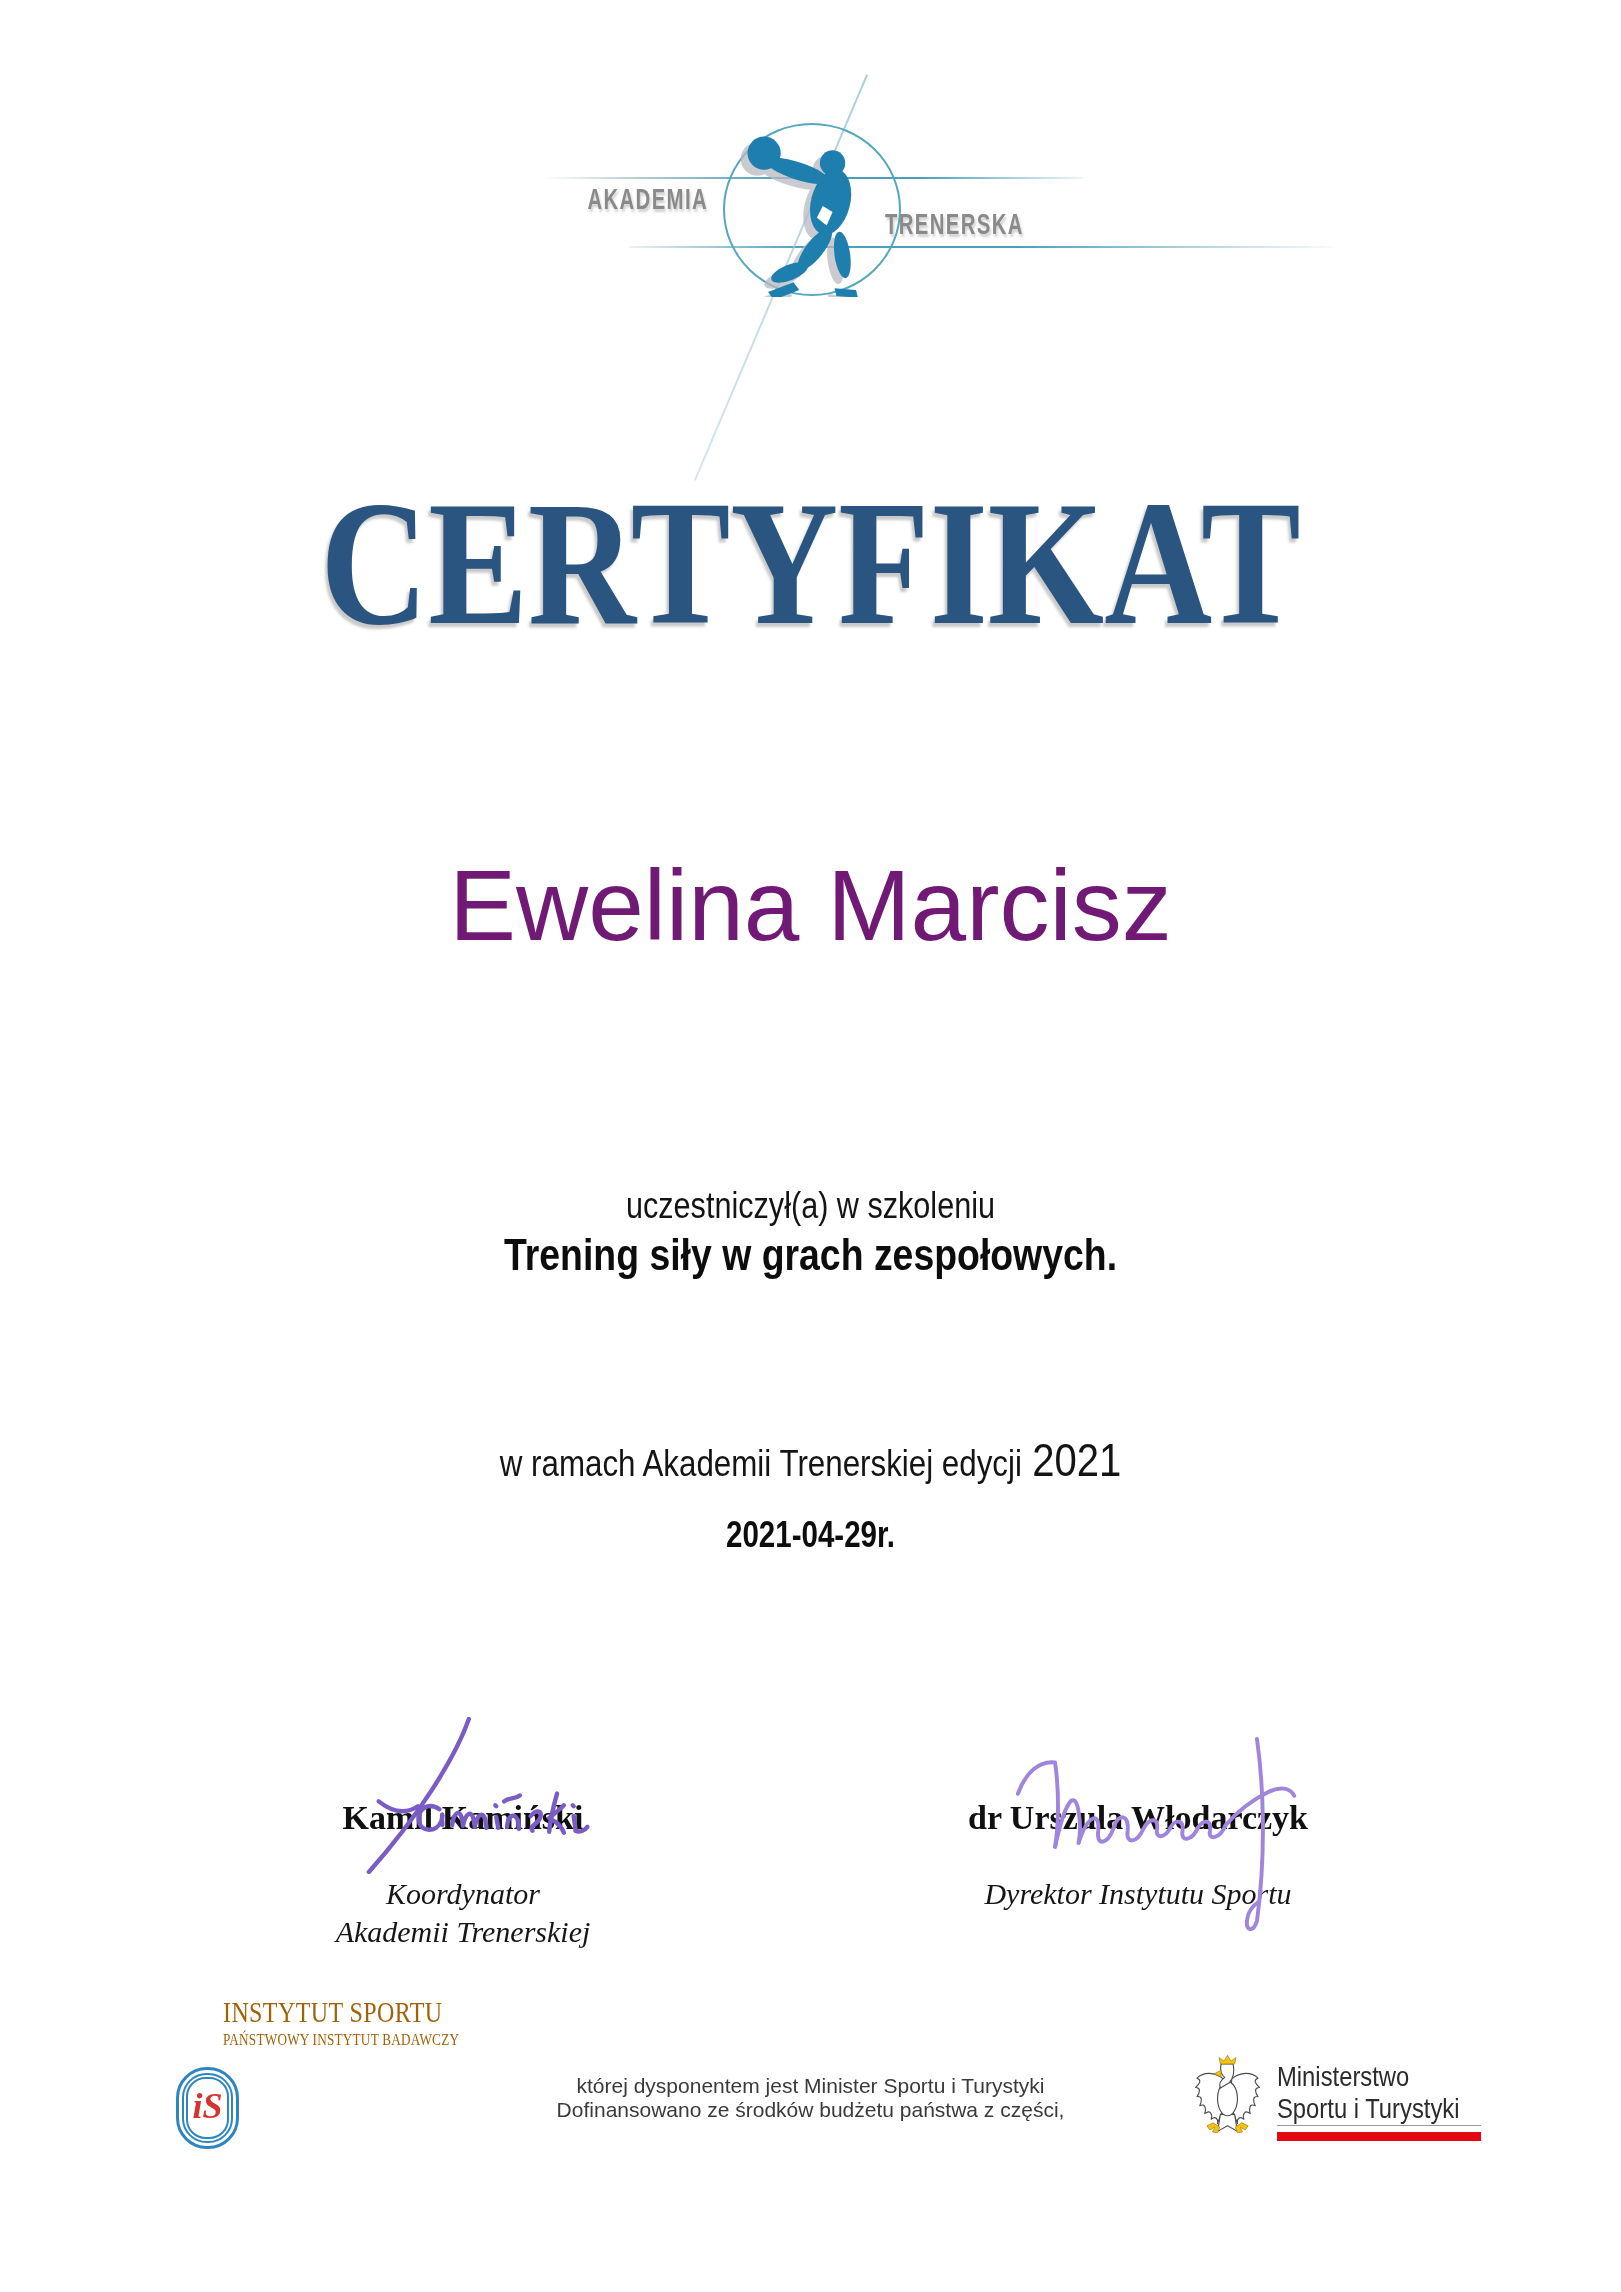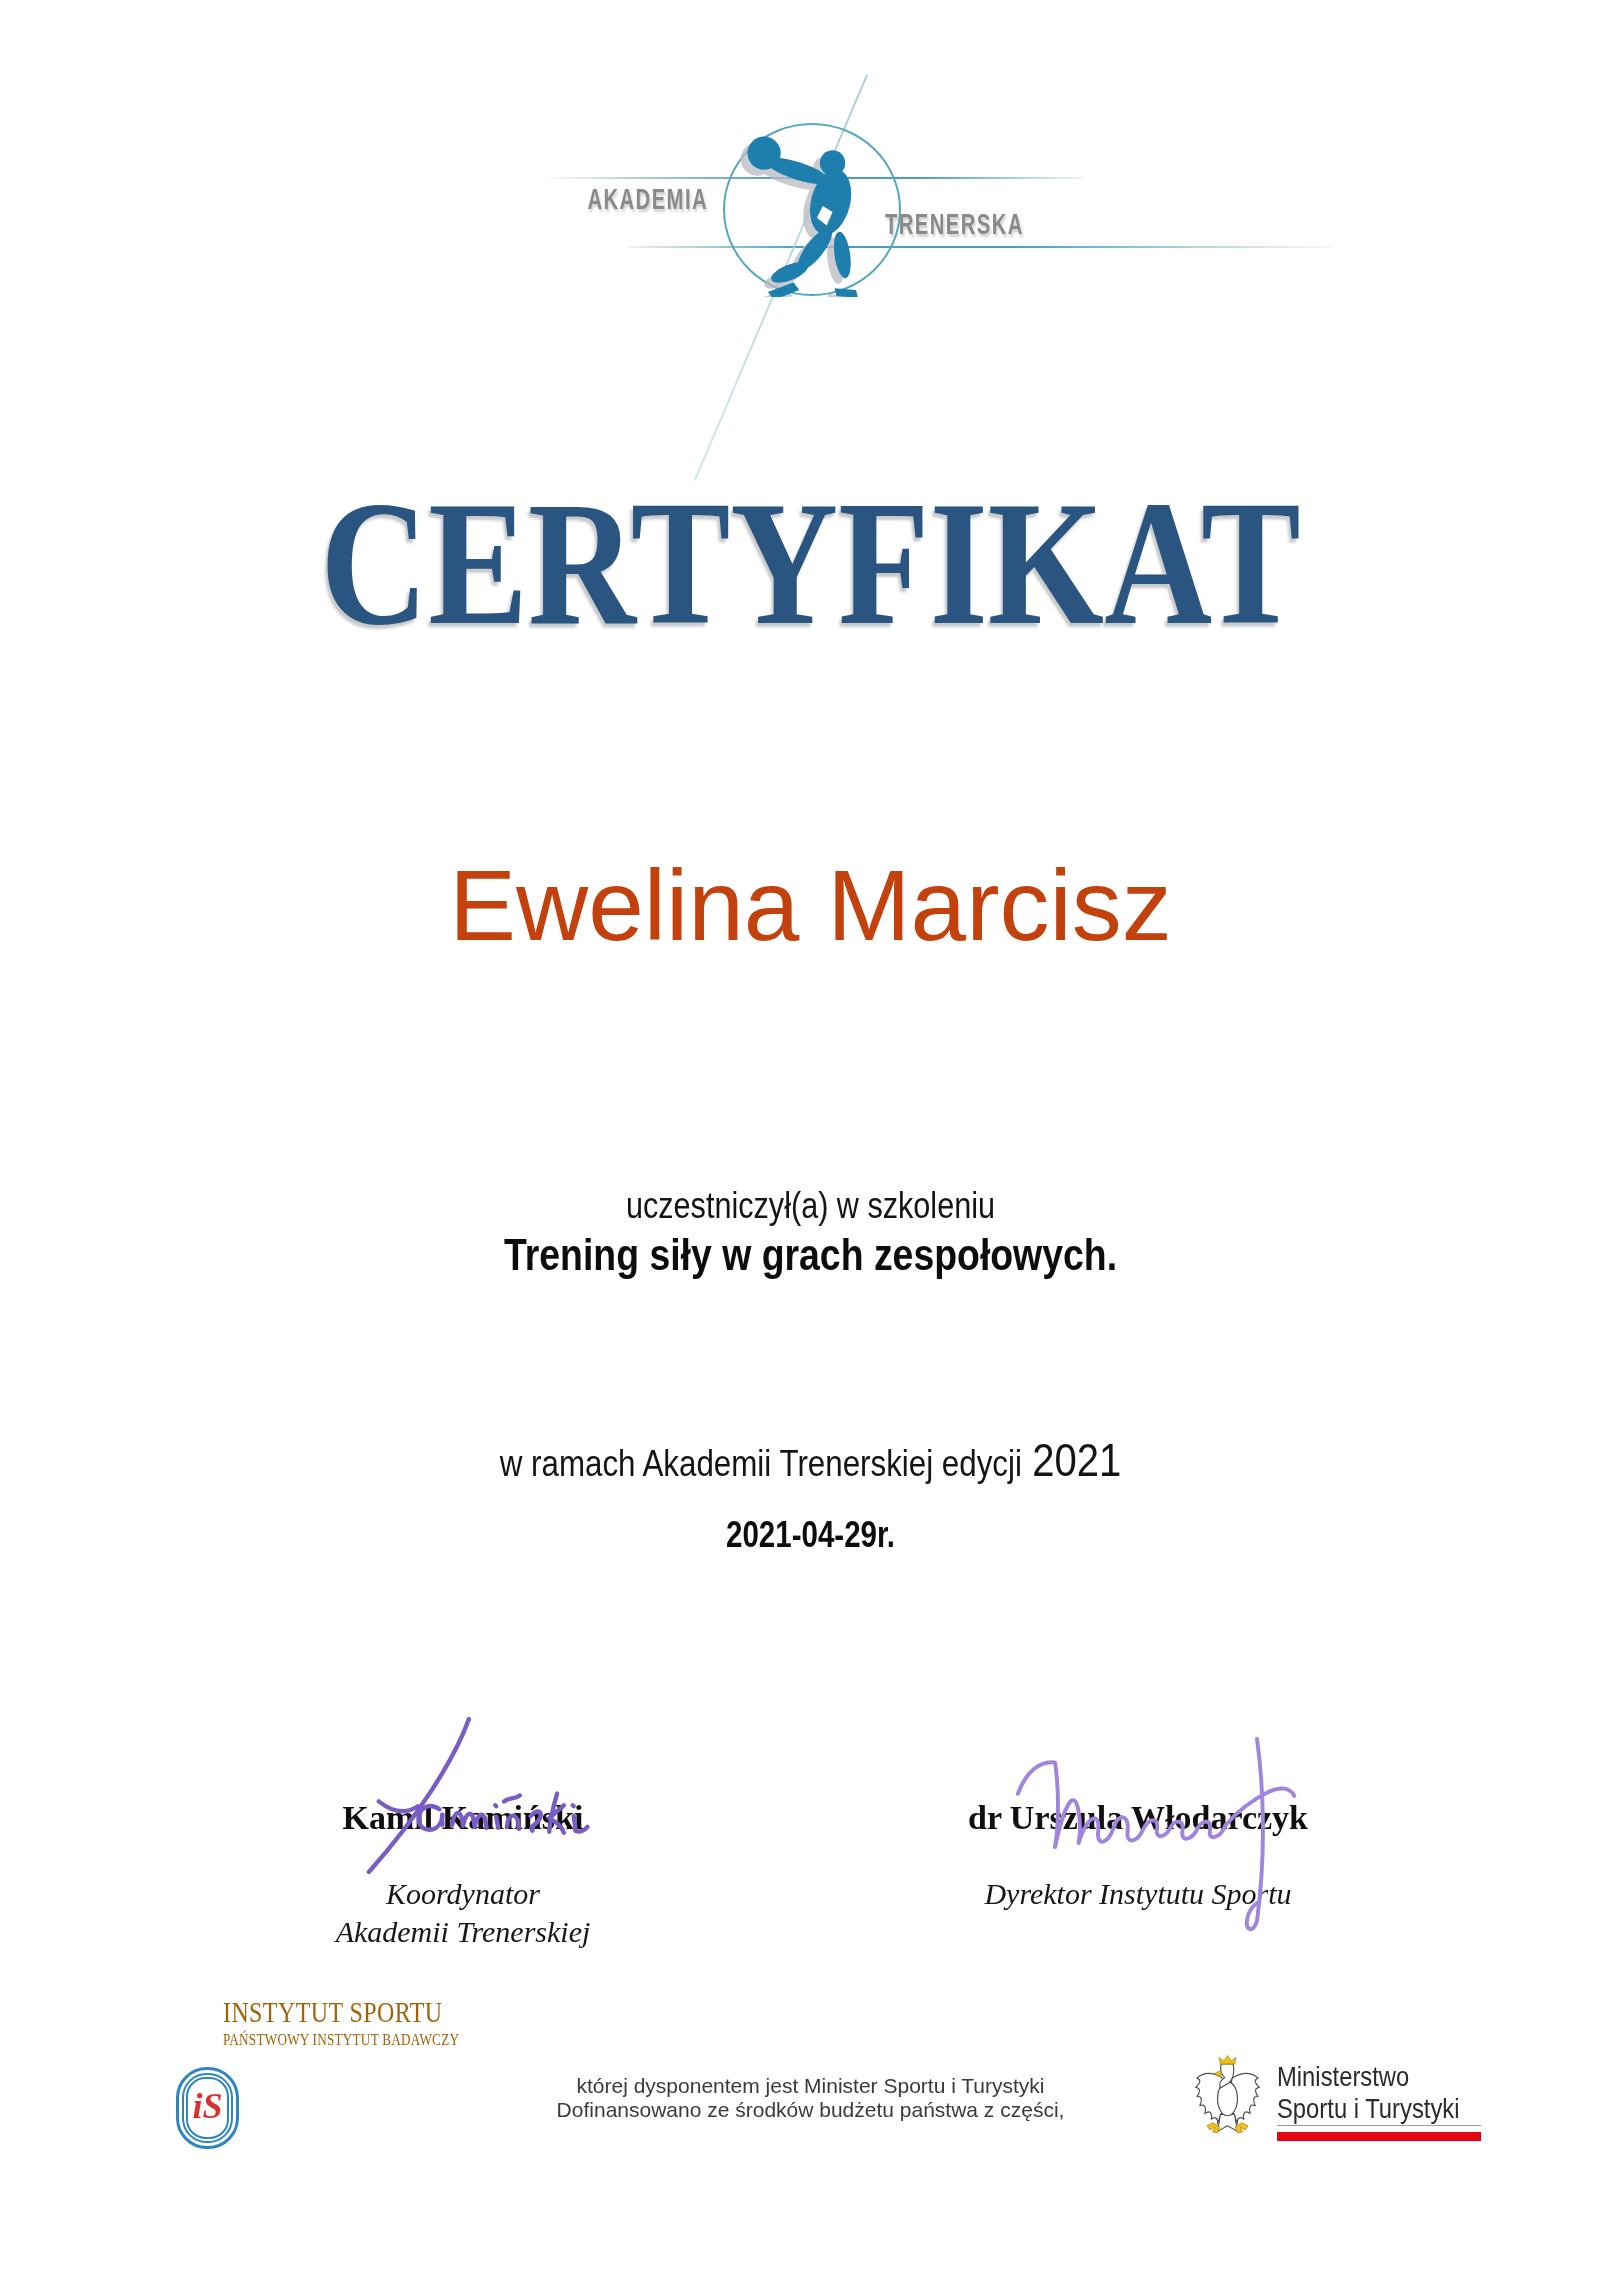--- a/index.html
+++ b/index.html
@@ -24,21 +24,21 @@
   .thrower{position:absolute;left:725px;top:116px;width:176px;height:181px;}
 
   
   .cert-title{position:absolute;left:0;top:474px;width:1621px;text-align:center;
     font-family:"Liberation Serif",serif;font-weight:bold;font-size:178px;line-height:1;
     color:#2a5580;transform:scaleX(.84);transform-origin:center;
     text-shadow:-2.9px 3.9px 2.9px rgba(120,120,120,.40);white-space:nowrap;}
 
   
   .centerline{position:absolute;left:0;width:1621px;text-align:center;white-space:nowrap;}
-  .recipient{top:855px;font-size:100px;line-height:1;color:#c2410c;}
+  .recipient{top:855px;font-size:100px;line-height:1;color:#701a75;}
   .participated{top:1188px;font-size:36px;line-height:1;color:#141414;transform:scaleX(.85);transform-origin:center;}
   .course{top:1233px;font-size:44px;line-height:1;font-weight:bold;color:#0d0d0d;transform:scaleX(.85);transform-origin:center;}
   .edition{top:1433px;display:flex;justify-content:center;align-items:baseline;
     font-size:36px;color:#141414;transform:scaleX(.87);transform-origin:center;}
   .edition-year{font-size:46px;margin-left:11.8px;}
   .dateline{top:1517px;font-size:36px;line-height:1;font-weight:bold;color:#0d0d0d;transform:scaleX(.82);transform-origin:center;}
 
   
   .sigcol{position:absolute;top:1799px;text-align:center;font-family:Liberation Serif, serif;}
   .sigcol-left{left:218px;width:490px;}

